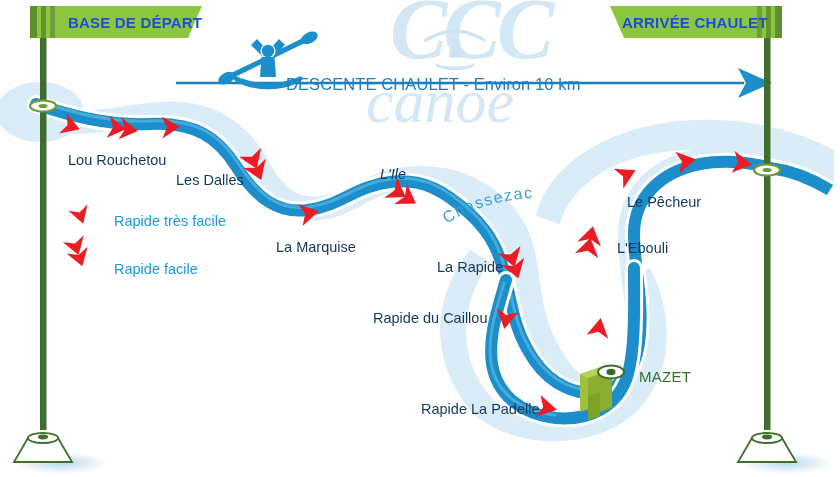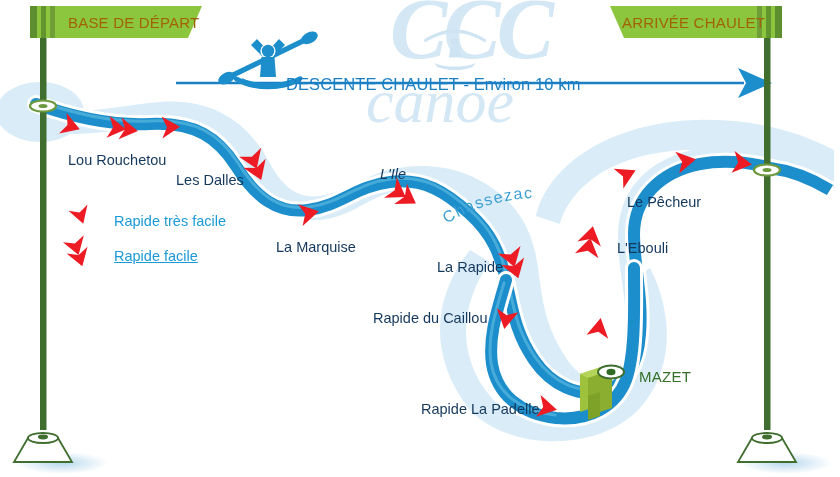--- a/index.html
+++ b/index.html
@@ -10,21 +10,21 @@
 
   .lbl{position:absolute;white-space:nowrap;line-height:1;}
 
   
   .rapid-name{color:#14385c;font-size:14.5px;font-weight:400;}
   
   .legend-text{color:#1b9ad6;font-size:14.5px;font-weight:400;text-align:right;}
   
   .title-text{color:#1b7fc4;font-size:16.5px;font-weight:400;letter-spacing:.1px;}
   
-  .banner-text{color:#a16207;font-size:15px;font-weight:400;letter-spacing:.2px;}
+  .banner-text{color:#1d4ed8;font-size:15px;font-weight:700;letter-spacing:.2px;}
   
   .mazet-text{color:#35702a;font-size:15px;font-weight:400;letter-spacing:.3px;}
 </style>
 </head>
 <body>
 
 <div id="stage">
 
   <svg width="840" height="477" viewBox="0 0 840 477">
     <defs>
@@ -304,21 +304,21 @@
     </g>
   </svg>
 
   <div class="lbl banner-text" style="left:68px;top:15px;">BASE DE DÉPART</div>
 
   <div class="lbl banner-text" style="left:622px;top:15px;">ARRIVÉE CHAULET</div>
 
   <div class="lbl title-text" style="left:286px;top:63px;margin-top:13px;">DESCENTE CHAULET - Environ 10 km</div>
 
   <div class="lbl legend-text" style="left:114px;top:214px;">Rapide très facile</div>
-  <div class="lbl legend-text" style="left:114px;top:249px;text-decoration:underline;">Rapide facile</div>
+  <div class="lbl legend-text" style="left:114px;top:262px;">Rapide facile</div>
 
   <div class="lbl rapid-name" style="left:68px;top:153px;">Lou Rouchetou</div>
   <div class="lbl rapid-name" style="left:176px;top:173px;">Les Dalles</div>
   <div class="lbl rapid-name" style="left:276px;top:240px;">La Marquise</div>
   <div class="lbl rapid-name" style="left:380px;top:167px;font-style:italic;">L'Ile</div>
   <div class="lbl rapid-name" style="left:437px;top:260px;">La Rapide</div>
   <div class="lbl rapid-name" style="left:373px;top:311px;">Rapide du Caillou</div>
   <div class="lbl rapid-name" style="left:421px;top:402px;">Rapide La Padelle</div>
   <div class="lbl rapid-name" style="left:617px;top:241px;">L'Ebouli</div>
   <div class="lbl rapid-name" style="left:627px;top:195px;">Le Pêcheur</div>

